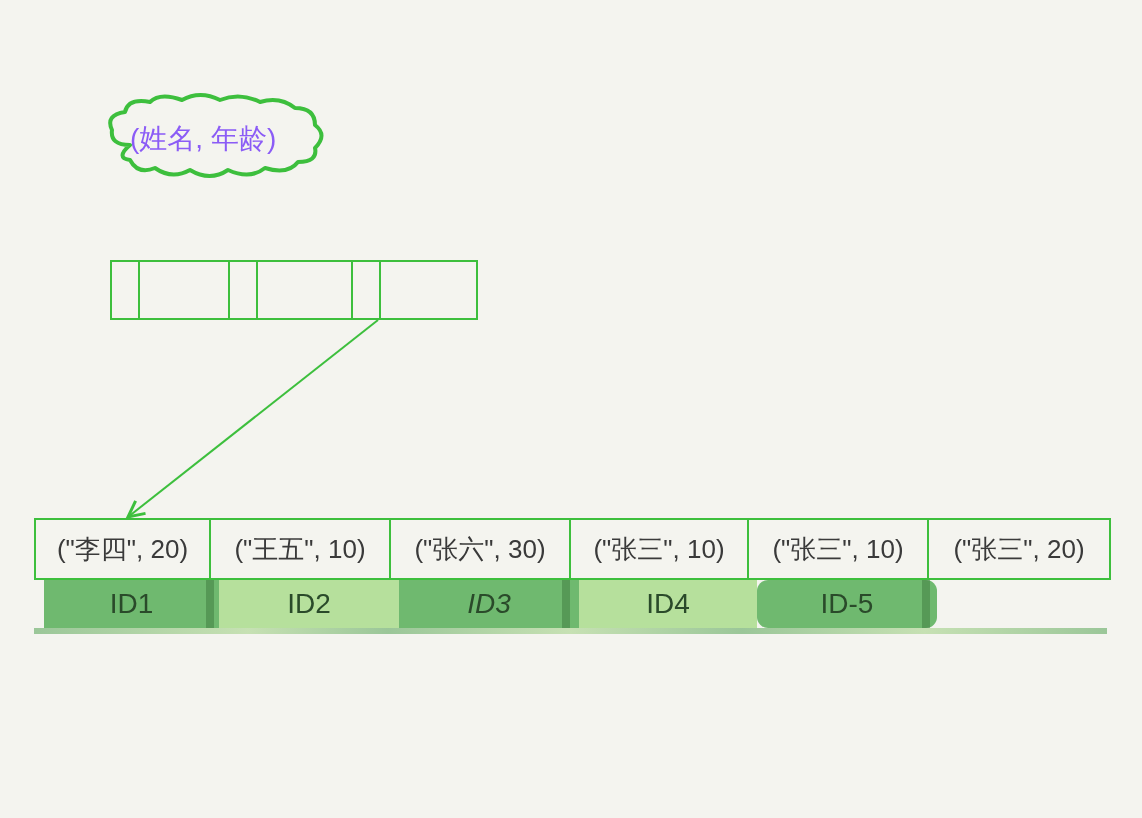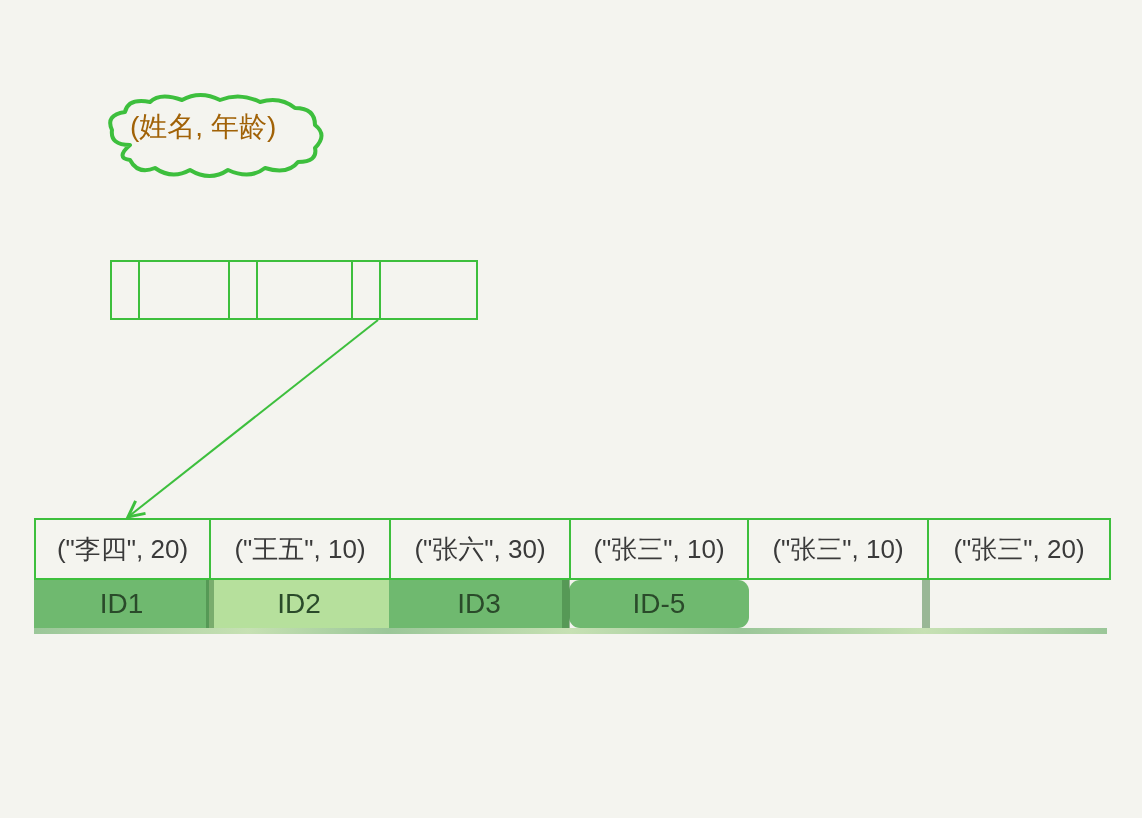--- a/index.html
+++ b/index.html
@@ -14,23 +14,23 @@
     .cloud {
       position: absolute;
       left: 100px;
       top: 90px;
       width: 230px;
       height: 90px;
     }
     .cloud-text {
       position: absolute;
       left: 130px;
-      top: 108px;
+      top: 120px;
       font-size: 28px;
-      color: #a16207;
+      color: #8b5cf6;
       font-weight: 500;
     }
     .small-boxes {
       position: absolute;
       left: 110px;
       top: 260px;
       display: flex;
       border: 2px solid #3dbf3d;
       height: 60px;
     }
@@ -71,38 +71,38 @@
     }
     .tuple-cell:last-child { border-right: none; }
     .tc1 { width: 175px; }
     .tc2 { width: 180px; }
     .tc3 { width: 180px; }
     .tc4 { width: 178px; }
     .tc5 { width: 180px; }
     .tc6 { width: 180px; }
     .id-row {
       position: absolute;
-      left: 34px;
+      left: 44px;
       top: 580px;
       display: flex;
       height: 48px;
     }
     .id-cell {
       display: flex;
       align-items: center;
       justify-content: center;
       font-size: 28px;
       color: #2a4a2a;
       font-weight: 500;
     }
     .id-dark { background: #6fb96f; width: 178px; }
     .id-light { background: #b6e09c; width: 180px; }
     .ic1 { width: 175px; }
     .ic2 { width: 180px; }
-    .ic3 { width: 180px; }
+    .ic3 { width: 180px; font-style: italic; }
     .ic4 { width: 178px; }
     .ic5 { width: 180px; border-radius: 11px; }
     .ic6 { width: 180px; }
     .shadow-edge {
       position: absolute;
       left: 34px;
       top: 628px;
       width: 1073px;
       height: 6px;
       background: linear-gradient(90deg, #5fa85f 0%, #a8d48c 20%, #5fa85f 33%, #a8d48c 50%, #5fa85f 66%, #a8d48c 83%, #5fa85f 100%);
@@ -165,20 +165,21 @@
   <div class="tuple-cell tc3">("张六", 30)</div>
   <div class="tuple-cell tc4">("张三", 10)</div>
   <div class="tuple-cell tc5">("张三", 10)</div>
   <div class="tuple-cell tc6">("张三", 20)</div>
 </div>
 
 <div class="id-row">
   <div class="id-cell id-dark ic1">ID1</div>
   <div class="id-cell id-light ic2">ID2</div>
   <div class="id-cell id-dark ic3">ID3</div>
+  <div class="id-cell id-light ic4">ID4</div>
   <div class="id-cell id-dark ic5">ID-5</div>
 </div>
 
 <div class="id-dark-shadow" style="left:206px;"></div>
 <div class="id-dark-shadow" style="left:562px;"></div>
 <div class="id-dark-shadow" style="left:922px;"></div>
 
 <div class="shadow-edge"></div>
 
 </body></html>

